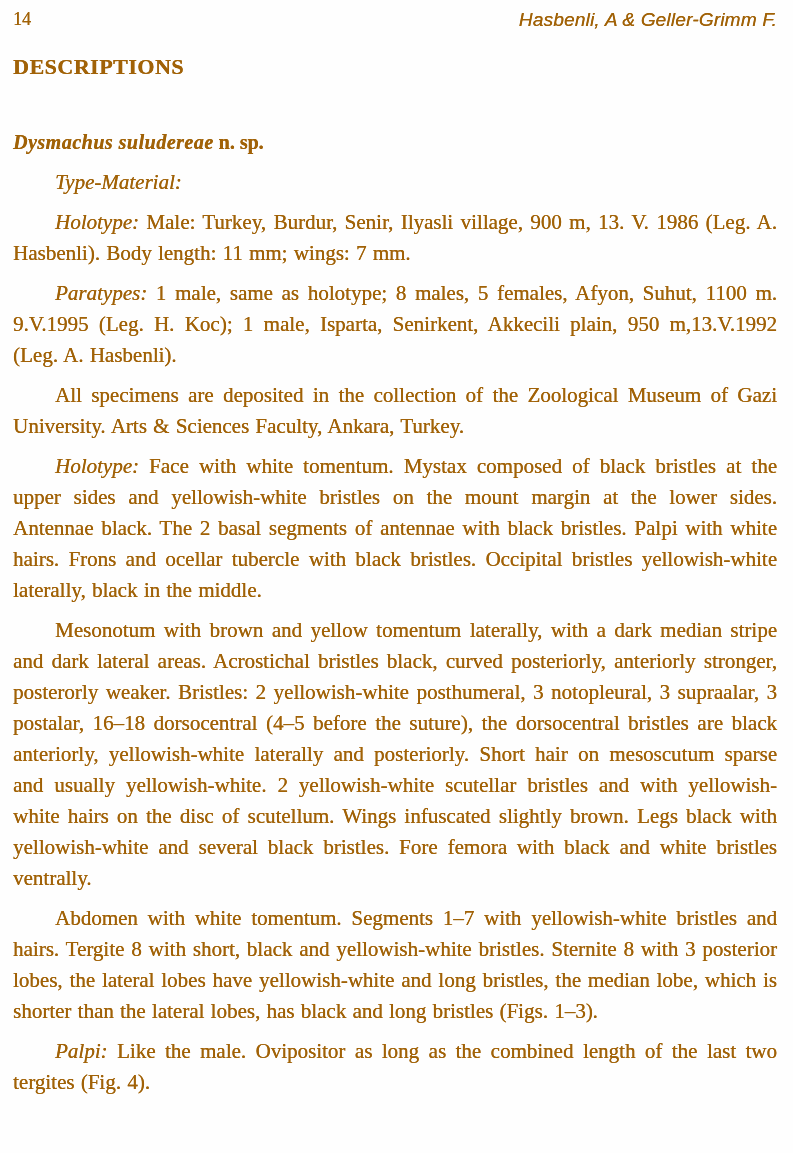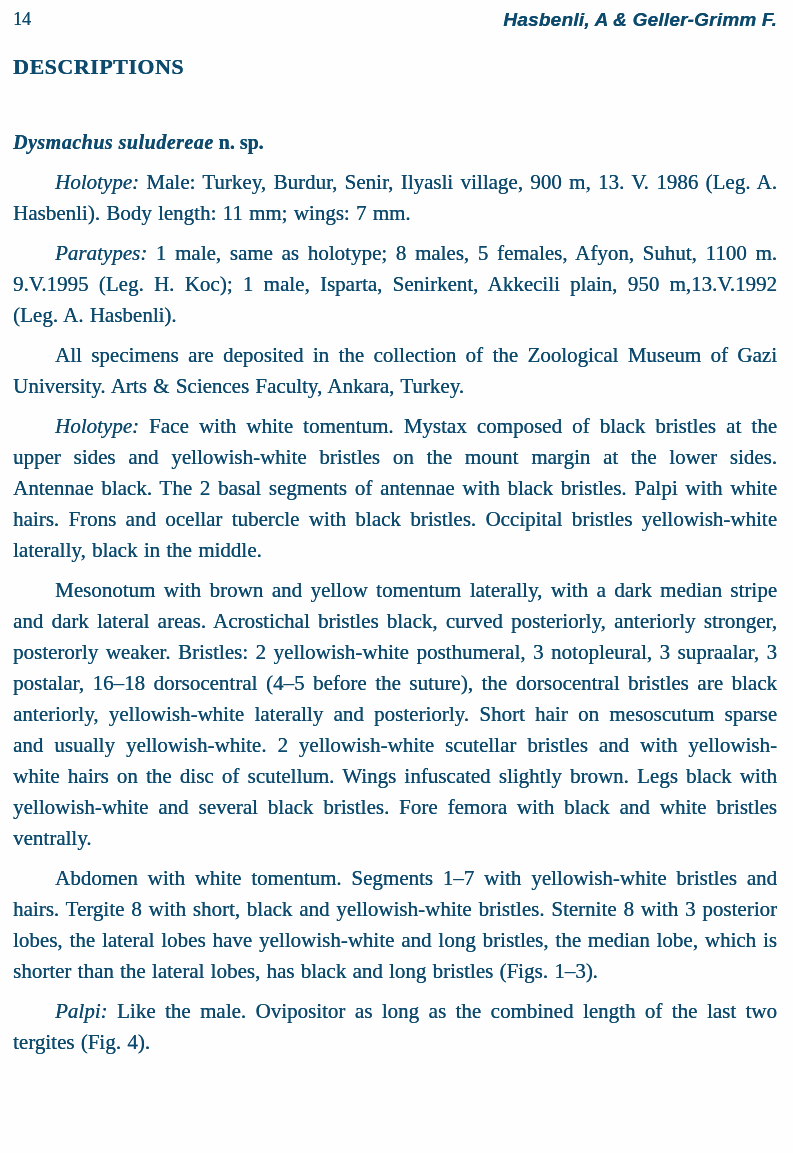--- a/index.html
+++ b/index.html
@@ -6,41 +6,41 @@
     margin: 0;
     padding: 0;
     background: #e8e8e8;
   }
   .page {
     position: relative;
     width: 793px;
     height: 1153px;
     margin: 0 auto;
     background: #fefefe;
-    color: #0c4a6e;
+    color: #a16207;
     overflow: hidden;
     box-sizing: border-box;
     padding: 8px 16px 0 13px;
     font-family: "Liberation Serif", serif;
     text-shadow: 0.25px 0 0 currentColor; 
   }
   .page-header {
     display: flex;
     justify-content: space-between;
     align-items: flex-start;
     margin-bottom: 22px;
   }
   .page-number {
     font-size: 18px;
     line-height: 22px;
   }
   .running-title {
     font-family: "Liberation Sans", sans-serif;
     font-style: italic;
-    font-weight: 700;
+    font-weight: 400;
     font-size: 19px;
     line-height: 24px;
     letter-spacing: 0.2px;
   }
   .section-heading {
     font-size: 22px;
     font-weight: 700;
     letter-spacing: 0.5px;
     margin: 0 0 48px 0;
     line-height: 26px;
@@ -81,20 +81,21 @@
   </div>
 
   <h1 class="section-heading">DESCRIPTIONS</h1>
 
   <h2 class="species-heading">
     <span class="species-name">Dysmachus suludereae</span><span class="species-suffix"> n. sp.</span>
   </h2>
 
   <div class="body-paragraphs">
 
+  <p><span class="paragraph-lead">Type-Material:</span></p>
       <p><span class="paragraph-lead">Holotype:</span> <span>Male: Turkey, Burdur, Senir, Ilyasli village, 900 m, 13. V. 1986 (Leg. A. Hasbenli). Body length: 11 mm; wings: 7 mm.</span></p>
       <p><span class="paragraph-lead">Paratypes:</span> <span>1 male, same as holotype; 8 males, 5 females, Afyon, Suhut, 1100 m. 9.V.1995 (Leg. H. Koc); 1 male, Isparta, Senirkent, Akkecili plain, 950 m,13.V.1992 (Leg. A. Hasbenli).</span></p>
       <p><span>All specimens are deposited in the collection of the Zoological Museum of Gazi University. Arts &amp; Sciences Faculty, Ankara, Turkey.</span></p>
       <p><span class="paragraph-lead">Holotype:</span> <span>Face with white tomentum. Mystax composed of black bristles at the upper sides and yellowish-white bristles on the mount margin at the lower sides. Antennae black. The 2 basal segments of antennae with black bristles. Palpi with white hairs. Frons and ocellar tubercle with black bristles. Occipital bristles yellowish-white laterally, black in the middle.</span></p>
       <p><span>Mesonotum with brown and yellow tomentum laterally, with a dark median stripe and dark lateral areas. Acrostichal bristles black, curved posteriorly, anteriorly stronger, posterorly weaker. Bristles: 2 yellowish-white posthumeral, 3 notopleural, 3 supraalar, 3 postalar, 16–18 dorsocentral (4–5 before the suture), the dorsocentral bristles are black anteriorly, yellowish-white laterally and posteriorly. Short hair on mesoscutum sparse and usually yellowish-white. 2 yellowish-white scutellar bristles and with yellowish-white hairs on the disc of scutellum. Wings infuscated slightly brown. Legs black with yellowish-white and several black bristles. Fore femora with black and white bristles ventrally.</span></p>
       <p><span>Abdomen with white tomentum. Segments 1–7 with yellowish-white bristles and hairs. Tergite 8 with short, black and yellowish-white bristles. Sternite 8 with 3 posterior lobes, the lateral lobes have yellowish-white and long bristles, the median lobe, which is shorter than the lateral lobes, has black and long bristles (Figs. 1–3).</span></p>
       <p><span class="paragraph-lead">Palpi:</span> <span>Like the male. Ovipositor as long as the combined length of the last two tergites (Fig. 4).</span></p>
     </div>
 
 </div>

